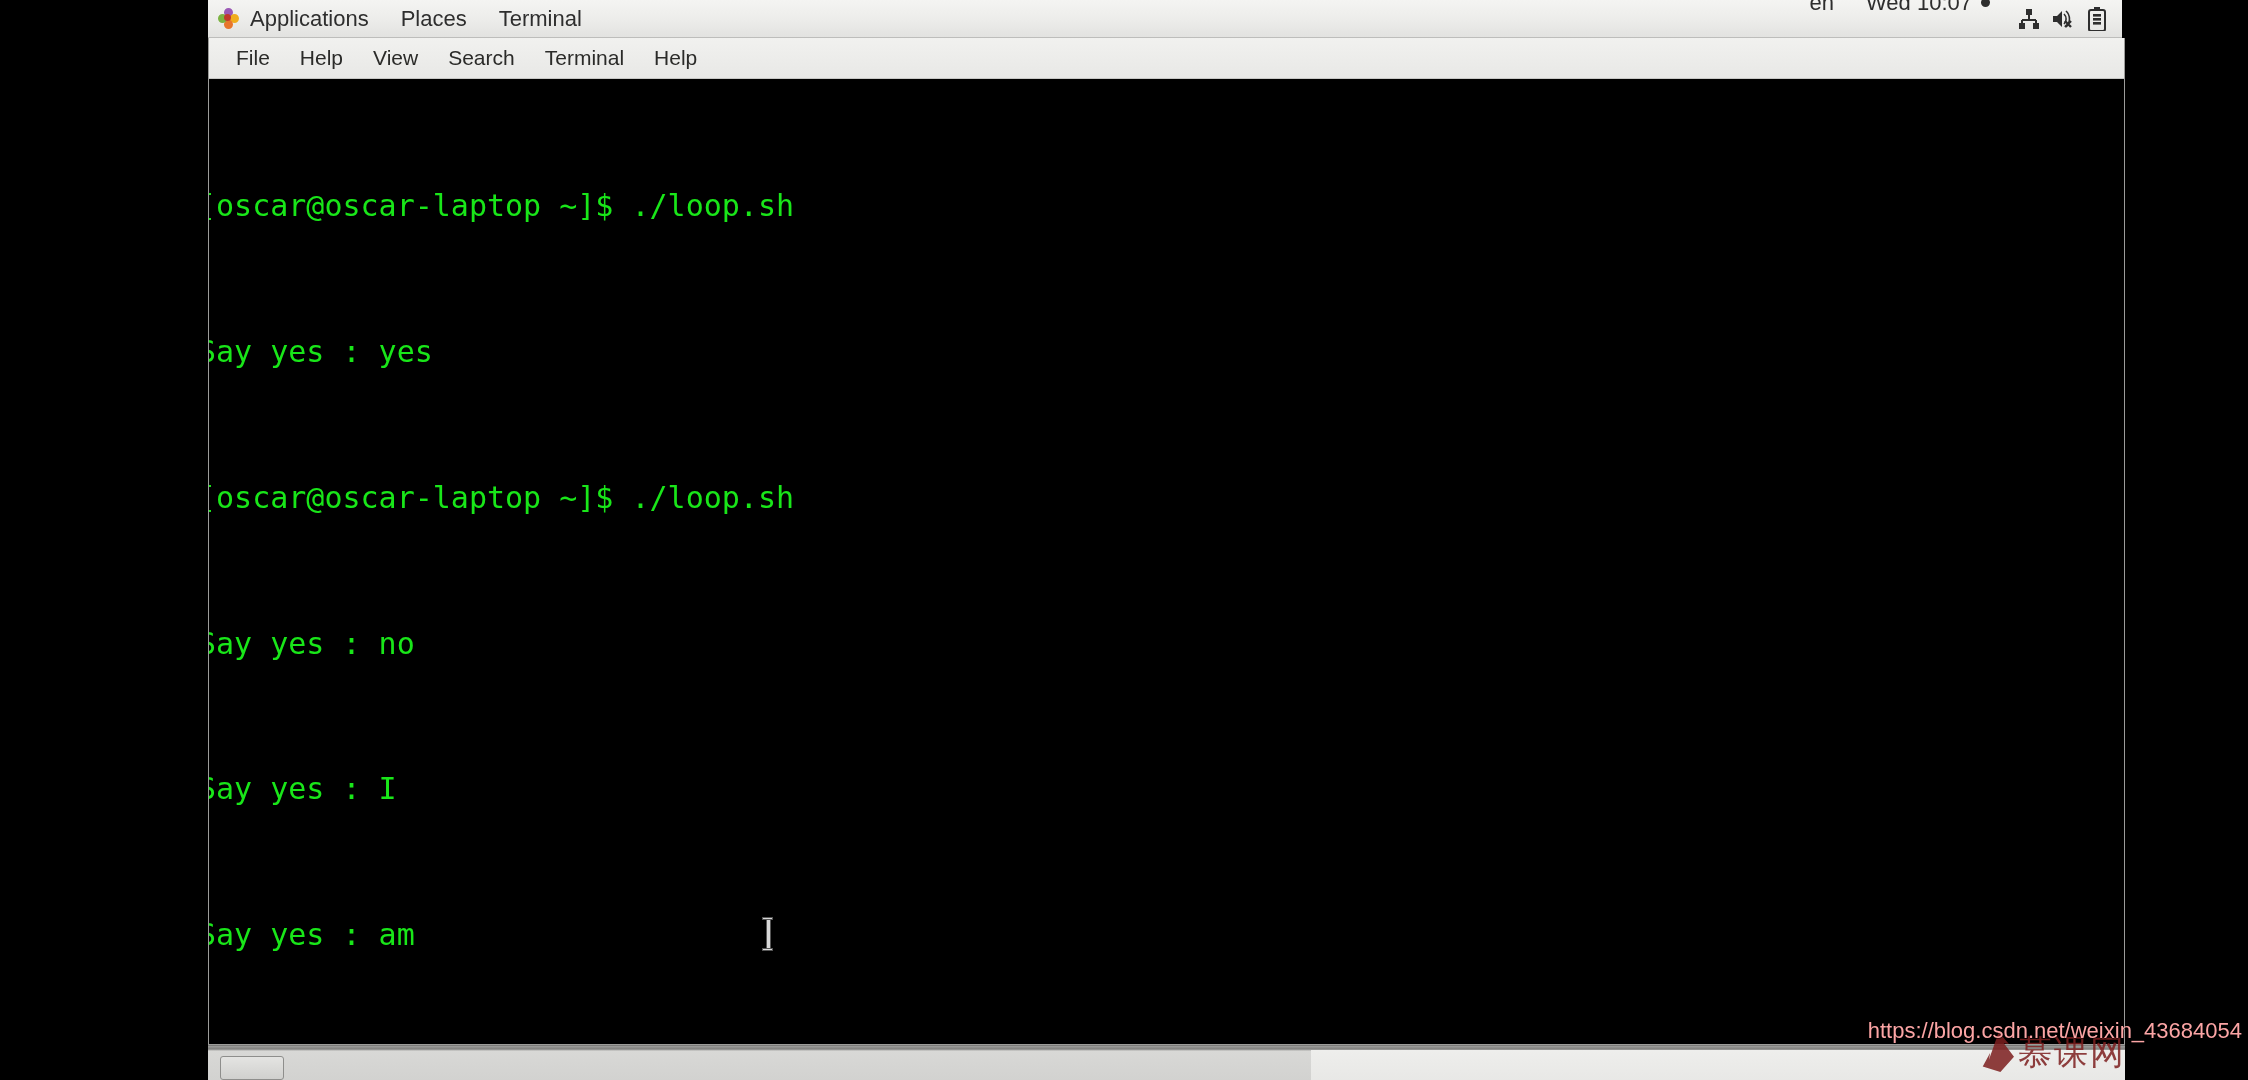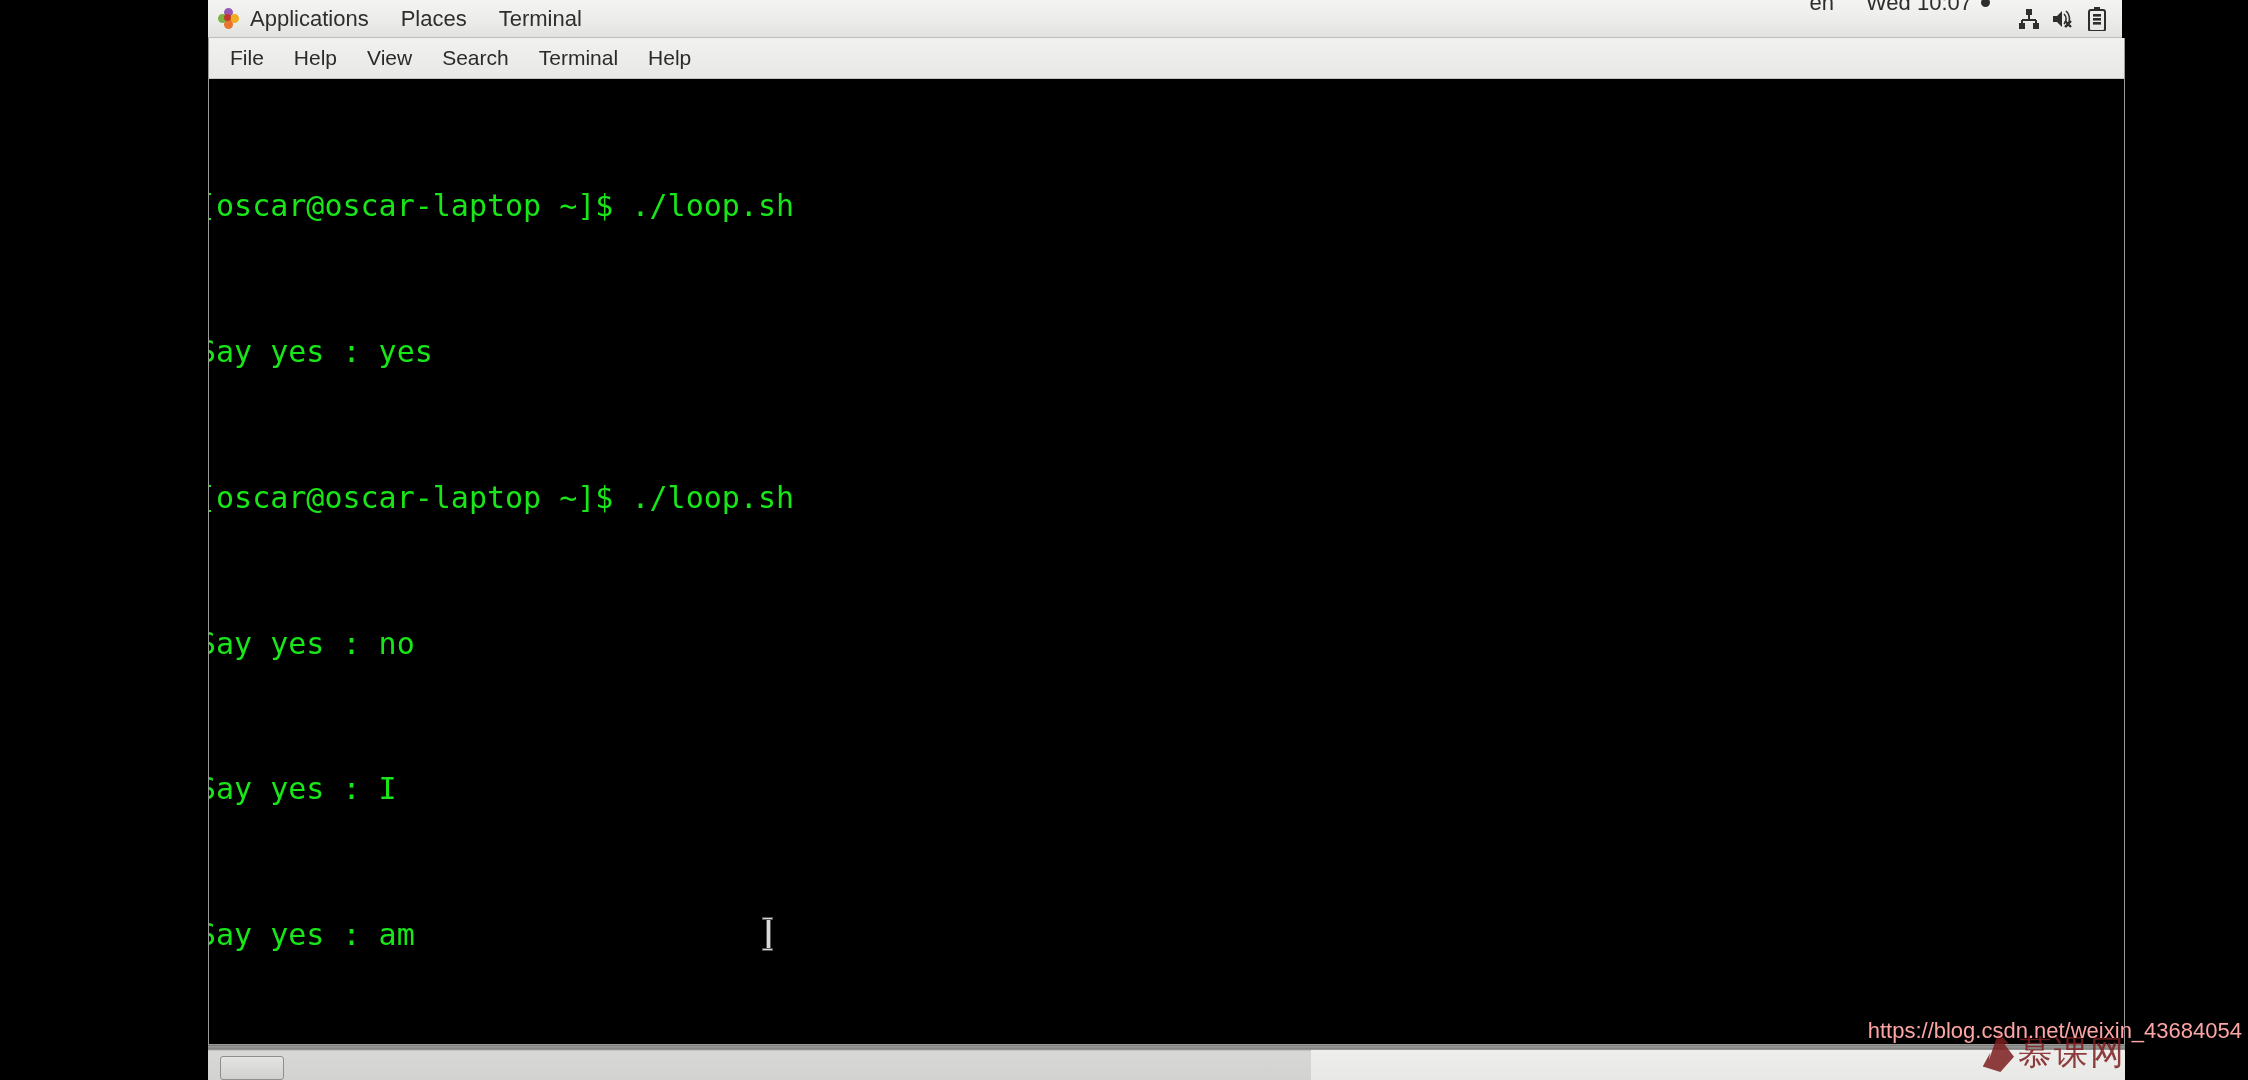--- a/index.html
+++ b/index.html
@@ -150,21 +150,21 @@
   .wb-close-svg { display:block; }
 
   
   #menubar {
     height: 40px;
     flex: none;
     background: linear-gradient(to bottom, #f1f1ef 0%, #e8e8e6 100%);
     border-bottom: 1px solid #c7c7c5;
     display: flex;
     align-items: center;
-    padding-left: 6px;
+    padding-left: 12px;
   }
   .menu-item {
     font-size: 21px;
     color: #2b2b29;
     padding: 4px 15px;
     white-space: nowrap;
   }
 
   
   #term-body {

